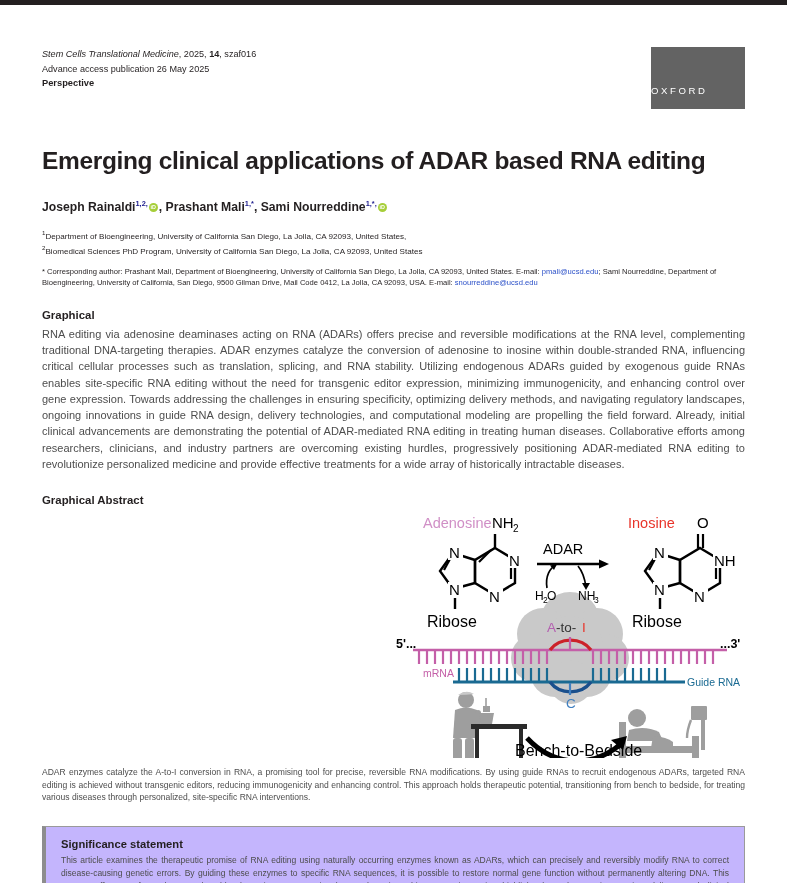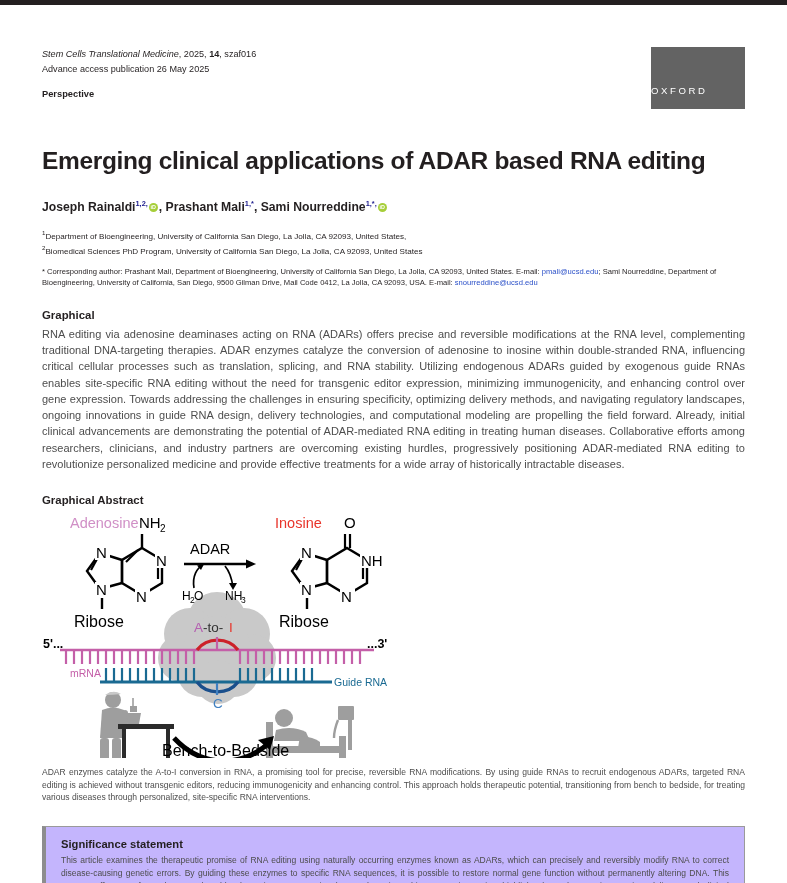--- a/index.html
+++ b/index.html
@@ -31,21 +31,21 @@
   
   .masthead {
     display: flex;
     justify-content: space-between;
     align-items: flex-start;
     padding-top: 32px;
   }
   .journal-info { font-size: 9.1px; line-height: 1.62; color: #231f20; }
   .journal-name { font-style: italic; }
   .bold { font-weight: bold; }
-  .article-type { font-weight: bold; margin-top: 11px; font-size: 9.3px; }
+  .article-type { font-weight: bold; margin-top: 0; font-size: 9.3px; }
   .oxford-logo {
     width: 94px; height: 62px;
     background: #636363;
     display: flex; align-items: flex-end; justify-content: flex-start;
     padding-bottom: 13px;
   }
   .oxford-logo-text {
     color: #ffffff; font-size: 9.6px;
     letter-spacing: 2.6px; font-weight: 400;
   }
@@ -122,21 +122,21 @@
   .ga-head {
     font-size: 11.4px;
     font-weight: bold;
     margin-top: 22px;
     margin-bottom: 4px;
     color: #231f20;
   }
   .figure-wrap {
     width: 100%;
     display: flex;
-    justify-content: flex-start;
+    justify-content: flex-end;
   }
   .figure-wrap svg { display: block; }
   .fig-caption {
     font-size: 8.55px;
     line-height: 1.48;
     text-align: justify;
     color: #4d4d4d;
     margin-top: 8px;
   }
 

